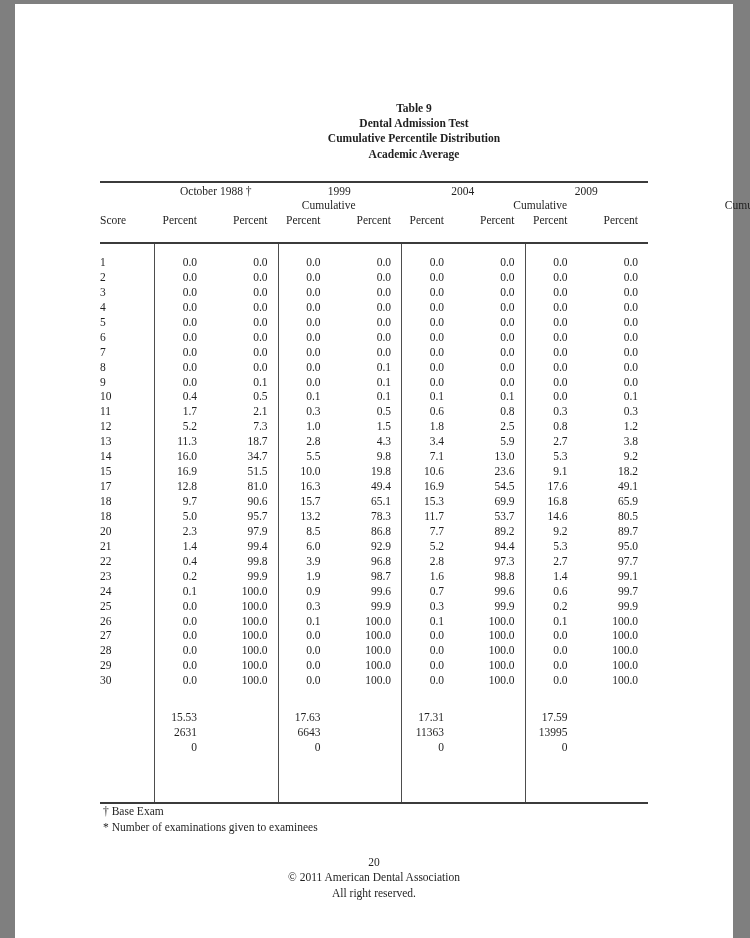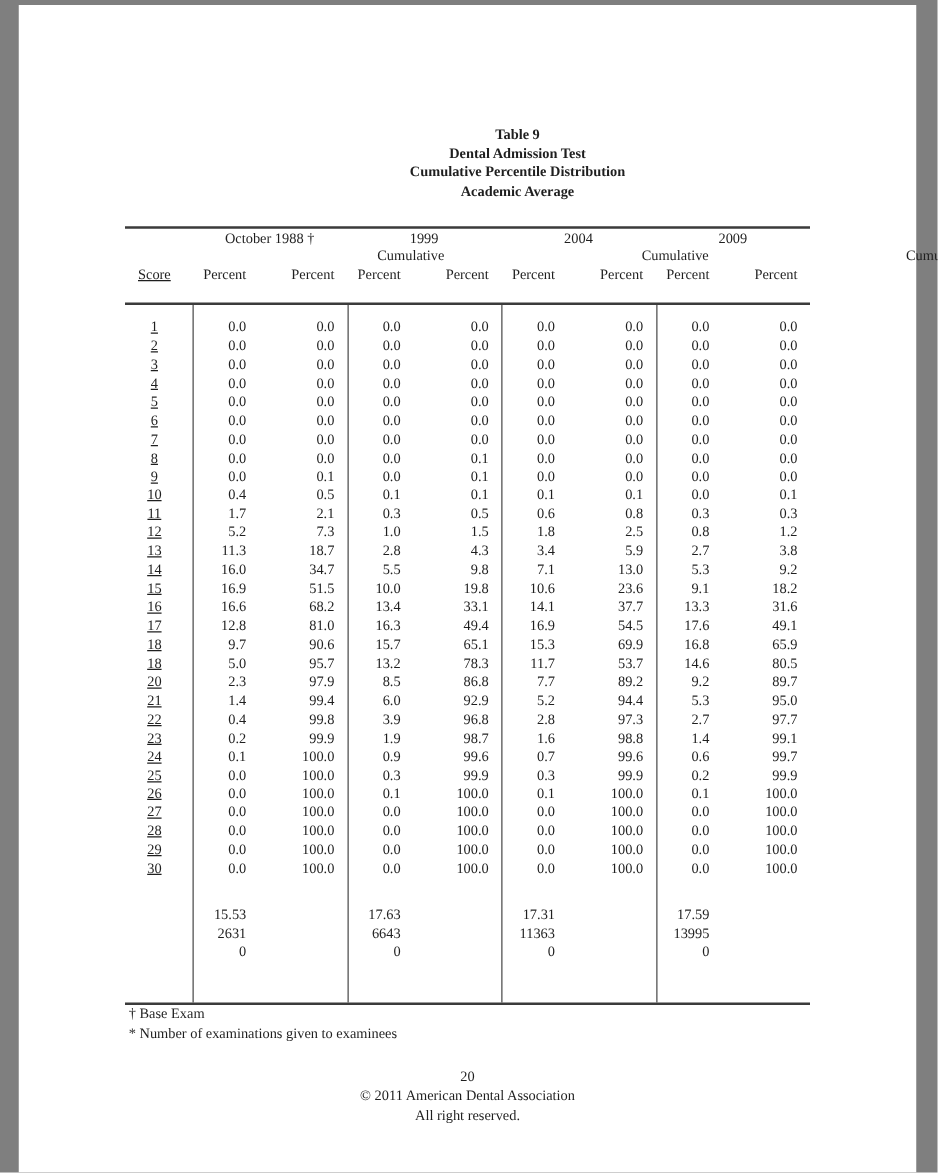--- a/index.html
+++ b/index.html
@@ -36,21 +36,21 @@
   .v1{left:54px;} .v2{left:177.5px;} .v3{left:301px;} .v4{left:424.5px;}
 
   .t-row{height:14.95px;line-height:14.95px;}
   .sum-row{height:15.05px;line-height:15.05px;}
   .gap{height:22px;}
 
   .cell{display:block;white-space:nowrap;overflow:hidden;}
   .num{text-align:right;}
   .p{padding-right:12px;}
   .c{padding-right:10px;}
-  .score{text-align:center;padding-right:7px;text-decoration:underline;}
+  .score{text-align:left;padding-right:7px;}
   .sum-label{text-align:left;padding-left:4px;margin-top:17px;}
 
   
   .footnotes{position:absolute;left:88px;top:799px;font-size:11.5px;line-height:16.3px;}
   .page-footer{position:absolute;left:0;top:851px;width:100%;text-align:center;
     font-size:11.5px;line-height:15.3px;}
 </style>
 </head>
 <body>
 
@@ -280,31 +280,20 @@
     <span class="cell num p">16.9</span>
     <span class="cell num c">51.5</span>
     <span class="cell num p">10.0</span>
     <span class="cell num c">19.8</span>
     <span class="cell num p">10.6</span>
     <span class="cell num c">23.6</span>
     <span class="cell num p">9.1</span>
     <span class="cell num c">18.2</span>
   </div>
 
-  <div class="cols9 t-row">
-    <span class="cell score">16</span>
-    <span class="cell num p">16.6</span>
-    <span class="cell num c">68.2</span>
-    <span class="cell num p">13.4</span>
-    <span class="cell num c">33.1</span>
-    <span class="cell num p">14.1</span>
-    <span class="cell num c">37.7</span>
-    <span class="cell num p">13.3</span>
-    <span class="cell num c">31.6</span>
-  </div>
 
   <div class="cols9 t-row">
     <span class="cell score">17</span>
     <span class="cell num p">12.8</span>
     <span class="cell num c">81.0</span>
     <span class="cell num p">16.3</span>
     <span class="cell num c">49.4</span>
     <span class="cell num p">16.9</span>
     <span class="cell num c">54.5</span>
     <span class="cell num p">17.6</span>

